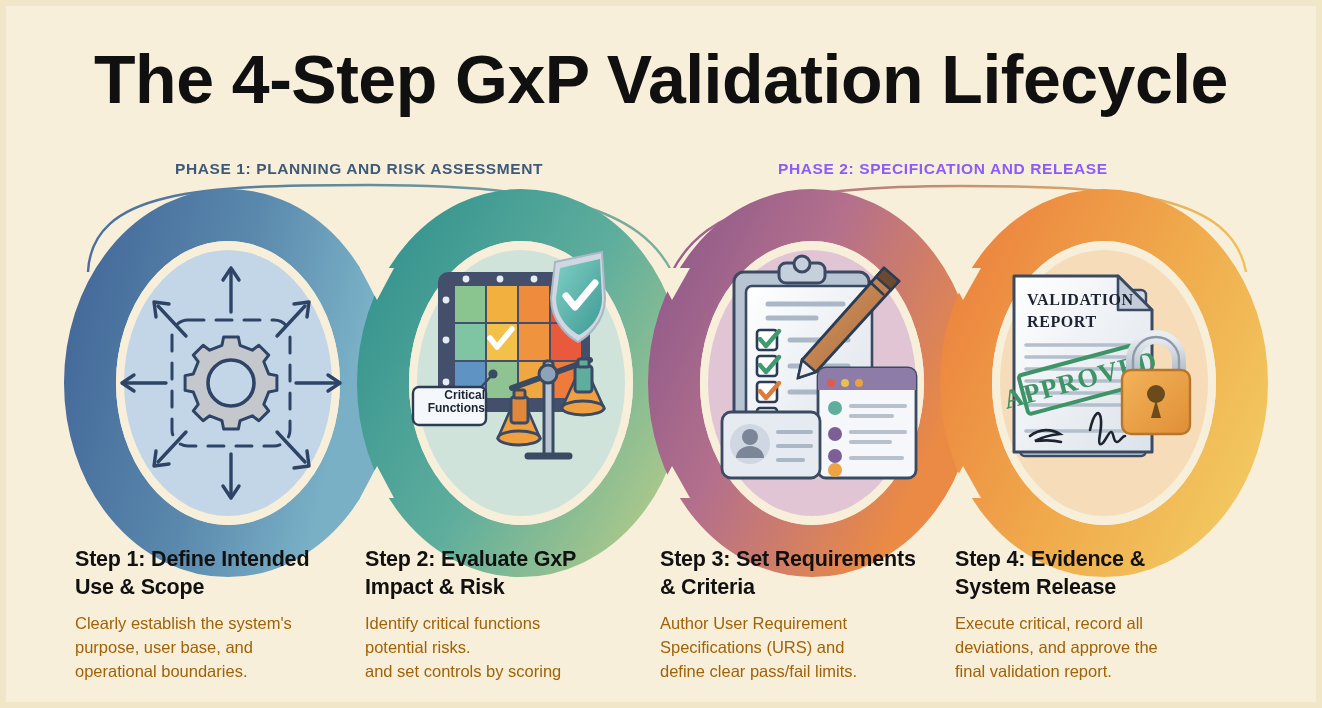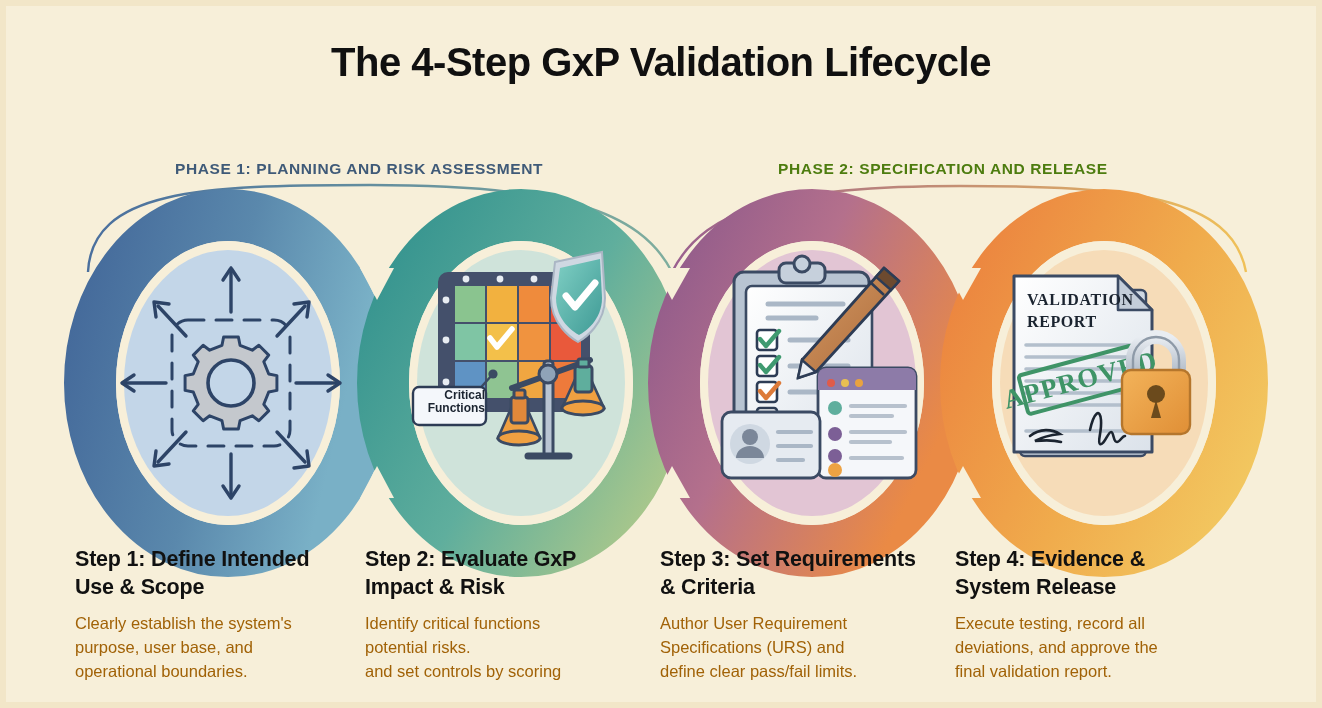--- a/index.html
+++ b/index.html
@@ -19,36 +19,36 @@
   .frame-border{
     position:absolute;inset:0;
     border:6px solid #f2e6c8;
     pointer-events:none;
     box-sizing:border-box;
   }
   
   #title{
     position:absolute;top:40px;left:0;width:100%;
     text-align:center;
-    font-size:40px;
+    font-size:68px;
     font-weight:bold;
     letter-spacing:-0.5px;
     color:#101010;
     font-family:"Liberation Sans", sans-serif;
   }
   
   .phase-label{
     position:absolute;
     font-size:15.5px;
     font-weight:bold;
     letter-spacing:0.6px;
     white-space:nowrap;
   }
   #phase-1{ top:160px; left:175px; color:#3f5a78; }
-  #phase-2{ top:160px; left:778px; color:#4d7c0f; }
+  #phase-2{ top:160px; left:778px; color:#8b5cf6; }
 
   
   #stage{
     position:absolute;top:0;left:0;
     width:1322px;height:708px;
   }
   
   .step-caption{
     position:absolute;
     text-align:left;
@@ -407,20 +407,20 @@
       <div>define clear pass/fail limits.</div>
     </div>
   </div>
 
   <div class="step-caption" id="cap-4">
     <div class="step-title">
       <div>Step 4: Evidence &amp;</div>
       <div>System Release</div>
     </div>
     <div class="step-desc">
-      <div>Execute testing, record all</div>
+      <div>Execute critical, record all</div>
       <div>deviations, and approve the</div>
       <div>final validation report.</div>
     </div>
   </div>
 
   <div class="frame-border"></div>
 </div>
 
 </body></html>

